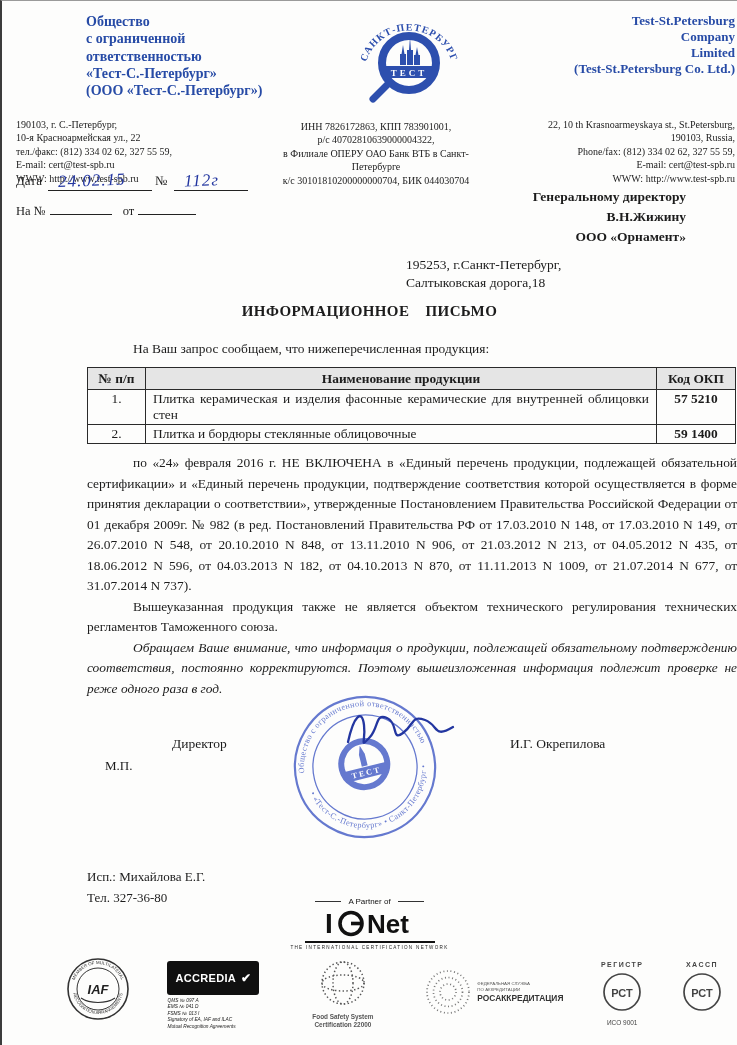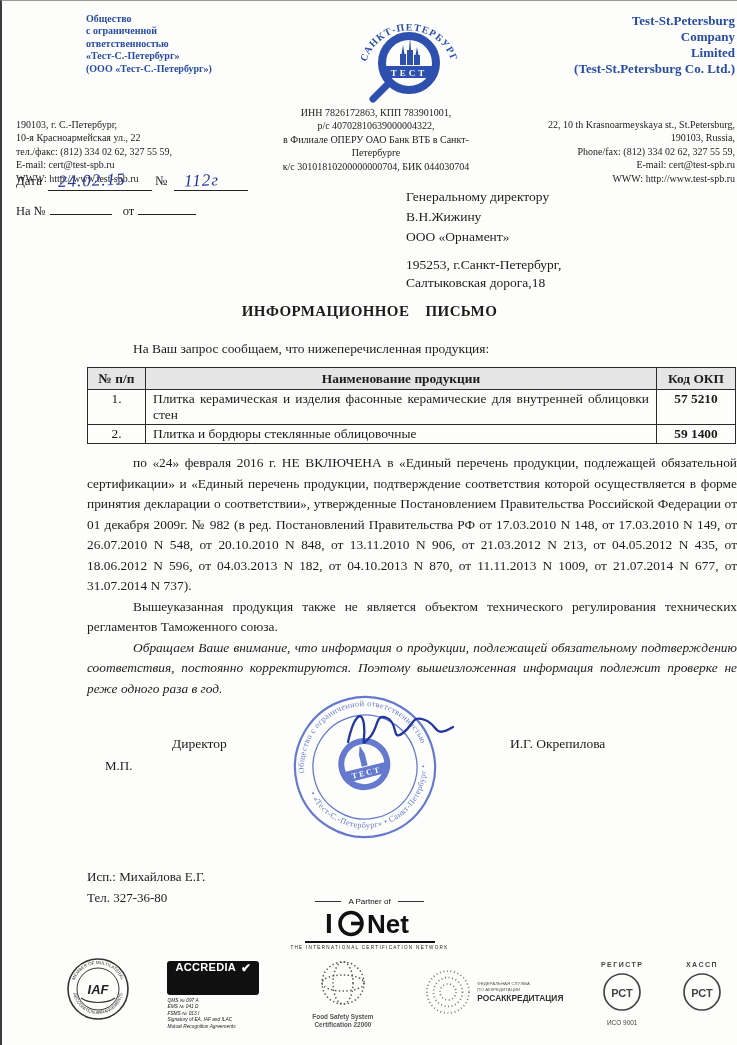--- a/index.html
+++ b/index.html
@@ -3,41 +3,41 @@
 <meta charset="utf-8">
 <style>
   * { margin:0; padding:0; box-sizing:border-box; }
   html,body { background:#8f8f8f; }
   body { font-family:"Liberation Serif", serif; }
   .page { position:relative; width:737px; height:1045px; margin:0 auto; background:#fdfdfc;
           color:#1c1c1c; overflow:hidden; border-left:2px solid #3c3c3c; border-top:1px solid #9a9a9a; }
   .abs { position:absolute; }
   .pre { white-space:pre-line; }
 
-  .header-ru { left:84px; top:12px; width:225px; font-weight:bold; font-size:10px; line-height:1.24; color:#274ba6; }
+  .header-ru { left:84px; top:12px; width:225px; font-weight:bold; font-size:14px; line-height:1.24; color:#274ba6; }
   .header-en { left:498px; top:12px; width:235px; text-align:right; font-weight:bold; font-size:13px; line-height:1.24; color:#274ba6; }
   .logo-wrap { left:354px; top:5px; width:106px; height:100px; }
 
   .addr { font-size:10px; line-height:1.34; color:#222; }
   .addr-ru   { left:14px;  top:117px; width:195px; }
-  .addr-bank { left:258px; top:105px; width:232px; text-align:center; }
+  .addr-bank { left:258px; top:119px; width:232px; text-align:center; }
   .addr-en   { left:508px; top:117px; width:225px; text-align:right; }
 
   .date-row { left:14px; top:169px; font-size:13px; }
   .na-row   { left:14px; top:203px; font-size:12.5px; }
   .uline { display:inline-block; border-bottom:1.2px solid #222; vertical-align:baseline; }
   .u-date { width:104px; margin-left:6px; }
   .u-num  { width:74px;  margin-left:6px; }
   .u-na   { width:62px;  margin-left:4px; margin-right:8px; }
   .u-ot   { width:58px;  margin-left:4px; }
   .hand { font-style:italic; color:#2336a0; font-size:17px; display:inline-block;
           transform:rotate(-2deg); padding-left:10px; position:relative; top:1px; letter-spacing:1px; }
 
   .recipient { left:404px; top:186px; width:280px; font-size:13.5px; }
-  .recip-bold { font-weight:normal; line-height:1.48; }
+  .recip-bold { font-weight:bold; line-height:1.48;text-align:right; }
   .recip-addr { margin-top:9px; line-height:1.35; }
 
   .title { left:0; right:0; top:302px; text-align:center; font-weight:bold; font-size:15px;
            letter-spacing:.4px; word-spacing:12px; }
 
   .intro { left:85px; top:340px; width:650px; font-size:13.4px; text-indent:46px; }
 
   .tbl { position:absolute; left:85px; top:366px; width:649px; border-collapse:collapse; font-size:13.4px; }
   .tbl th, .tbl td { border:1.5px solid #2a2a2a; padding:1px 7px; }
   .tbl th { background:#e5e5e5; font-weight:600; height:22px; }
@@ -61,21 +61,21 @@
              font-family:"Liberation Sans", sans-serif; color:#111; }
   .partner-cap { font-size:8px; display:flex; align-items:center; gap:7px; }
   .hline { display:inline-block; width:26px; height:1px; background:#333; }
   .iqnet-rule { width:130px; height:2px; background:#111; margin-top:1px; }
   .iqnet-tag { font-size:4.6px; letter-spacing:1.3px; margin-top:2px; color:#222; }
 
   .logos { left:64px; top:956px; width:657px; display:flex; justify-content:space-between;
            align-items:flex-start; font-family:"Liberation Sans", sans-serif; color:#333; }
   .accredia-wrap { width:95px; margin-top:4px; }
   .accredia-box { width:92px; height:34px; background:#101010; border-radius:3px; color:#fff;
-                  display:flex; align-items:flex-start; justify-content:center; gap:5px;
+                  display:flex; align-items:center; justify-content:center; gap:5px;
                   font-weight:bold; font-size:11px; letter-spacing:.3px; }
   .accredia-tick { font-size:12px; }
   .accredia-lines { font-size:4.8px; line-height:1.35; margin-top:3px; color:#222; font-style:italic; }
   .fssc { width:86px; text-align:center; margin-top:2px; }
   .fssc-label { font-size:6.4px; font-weight:bold; color:#555; line-height:1.3; margin-top:2px; }
   .ros { display:flex; align-items:center; gap:4px; margin-top:10px; }
   .ros-sub { font-size:4.4px; line-height:1.3; color:#555; }
   .ros-label { font-size:8.4px; font-weight:bold; color:#333; margin-top:1px; }
   .rst-col { text-align:center; margin-top:4px; }
   .rst-top { font-size:7px; font-weight:bold; letter-spacing:1.5px; color:#444; margin-bottom:2px; }

